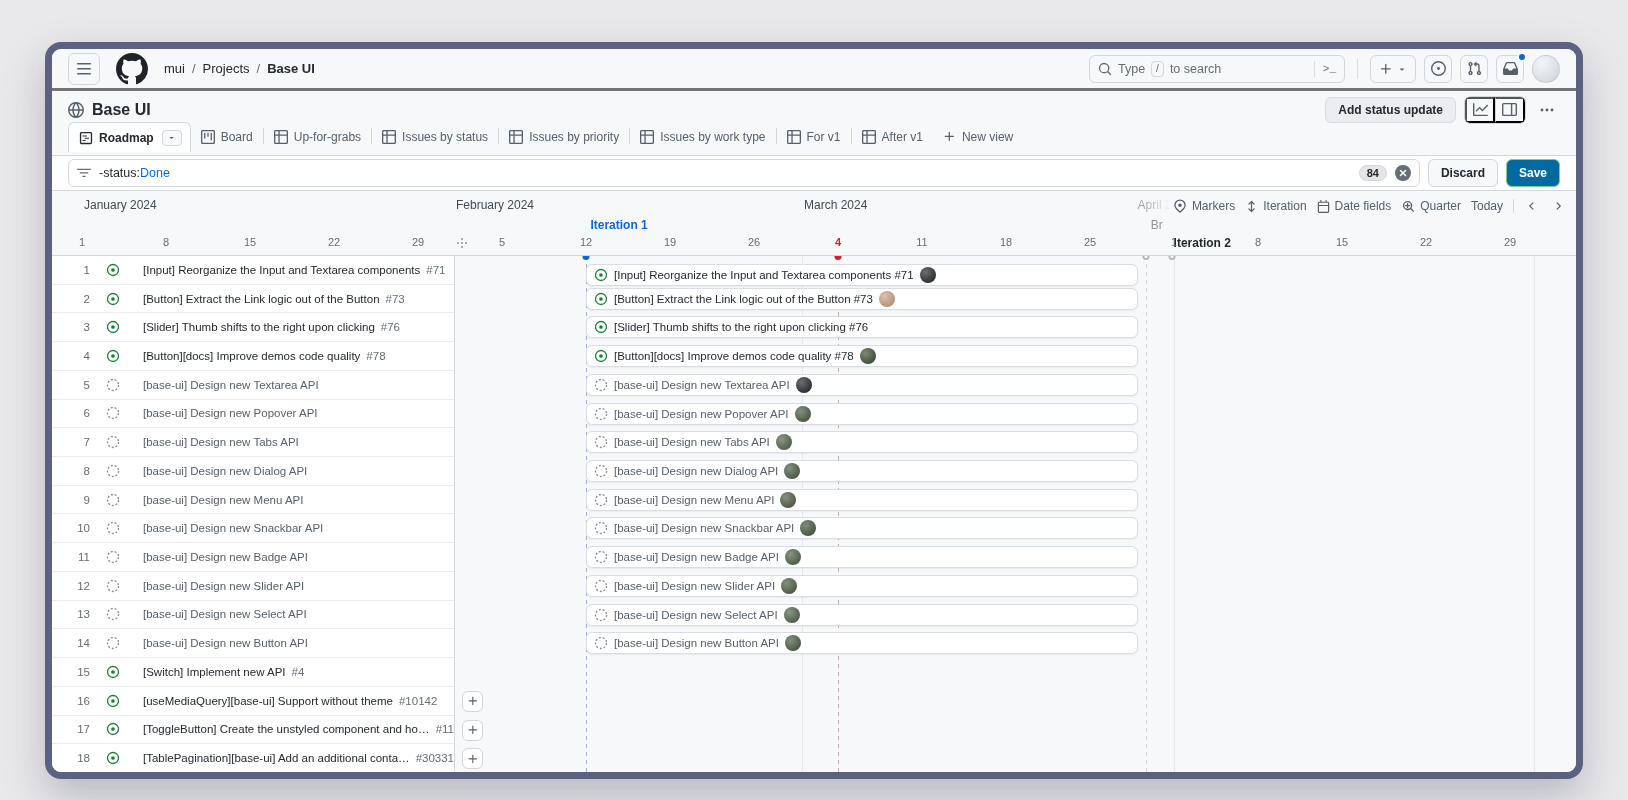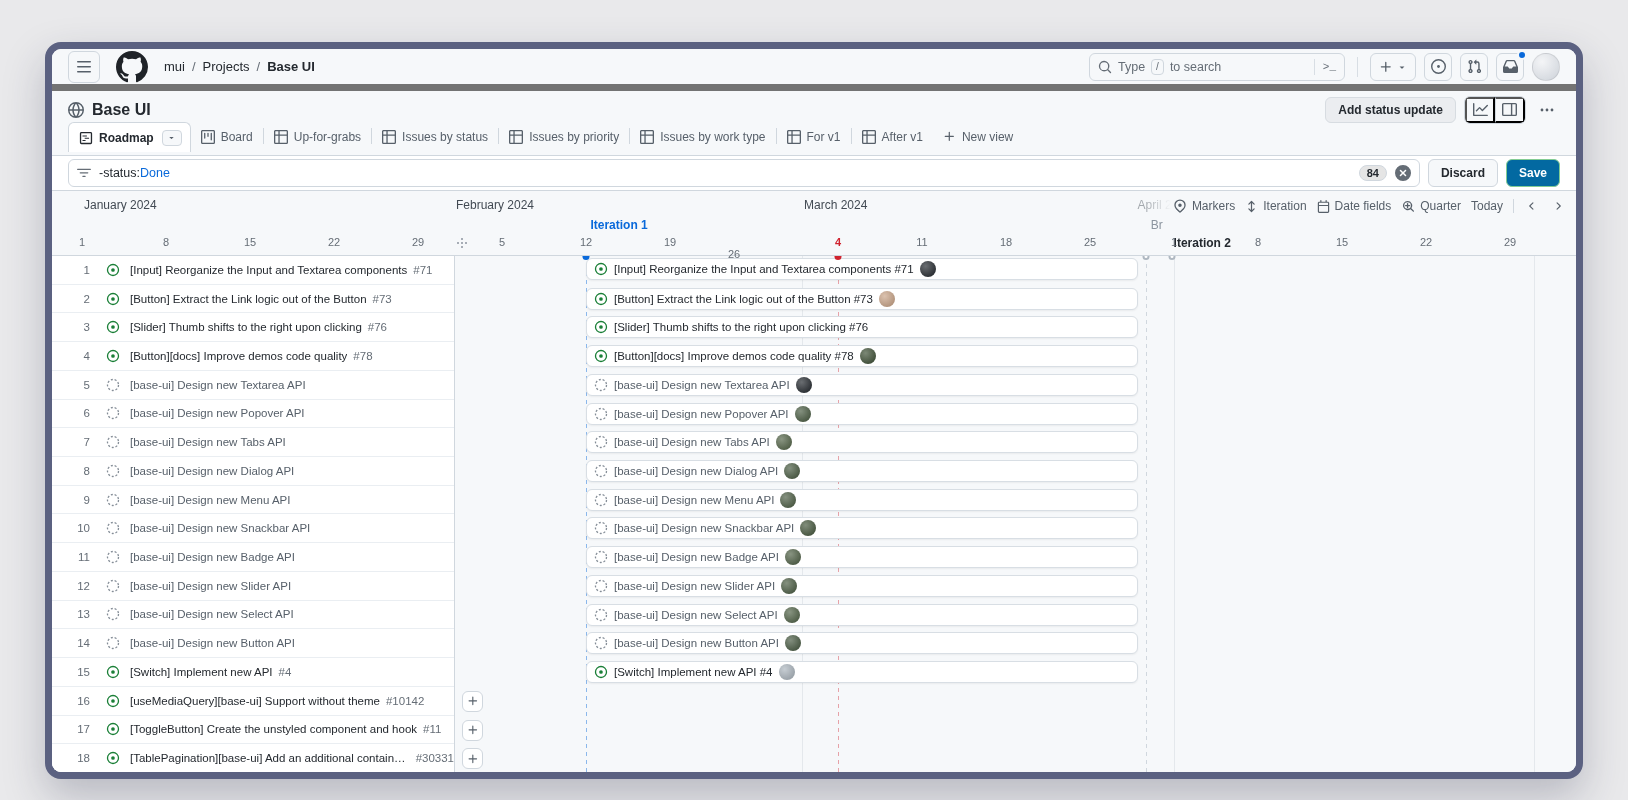--- a/index.html
+++ b/index.html
@@ -7,21 +7,21 @@
   body { background:#e9e9eb; font-family:"Liberation Sans","DejaVu Sans",sans-serif; color:#24292f; }
   .window {
     position:absolute; left:45px; top:42px; width:1538px; height:737px;
     background:#f6f8fa; border:7px solid #5b6181; border-radius:16px;
     box-shadow:0 18px 42px rgba(40,45,70,.25); overflow:hidden;
     display:flex; flex-direction:column;
   }
   svg { display:block; }
 
   
-  .topbar { height:42px; flex:0 0 42px; display:flex; align-items:center; padding:0 16px; gap:8px; border-bottom:7px solid #737373; background:#f6f8fa; }
+  .topbar { height:42px; flex:0 0 42px; display:flex; align-items:center; padding:0 16px; gap:8px; border-bottom:3px solid #737373; background:#f6f8fa; }
   .iconbtn { width:32px; height:32px; border:1px solid #d0d7de; border-radius:6px; background:#f6f8fa; display:flex; align-items:center; justify-content:center; color:#57606a; cursor:pointer; position:relative; }
   .iconbtn.small { width:28px; height:28px; }
   .gh-logo { margin-left:8px; color:#1f2328; }
   .crumbs { display:flex; align-items:center; gap:7px; font-size:13px; margin-left:8px; }
   .crumbs a { color:#24292f; text-decoration:none; }
   .crumbs .sep { color:#656d76; }
   .crumbs .bold { font-weight:700; }
   .topbar-right { margin-left:auto; display:flex; align-items:center; gap:8px; }
   .searchbox { width:256px; height:28px; border:1px solid #d0d7de; border-radius:6px; display:flex; align-items:center; gap:6px; padding:0 8px; color:#656d76; font-size:12.5px; background:#f6f8fa; }
   .keycap { border:1px solid #d0d7de; border-radius:4px; font-size:10px; padding:0 4px; line-height:14px; color:#656d76; }
@@ -83,21 +83,21 @@
   .vline.dash-red { background:repeating-linear-gradient(180deg, rgba(207,34,46,.40) 0 4px, transparent 4px 8px); }
   .vline.dash-gray { background:repeating-linear-gradient(180deg, #d0d7de 0 4px, transparent 4px 8px); }
   .mdot { position:absolute; top:-3px; width:7px; height:7px; border-radius:50%; transform:translateX(-50%); z-index:6; }
   .mdot.blue { background:#0969da; } .mdot.red { background:#cf222e; }
   .mdot.gray { background:#fff; border:2px solid #afb8c1; }
 
   .left-pane { position:absolute; left:0; top:0; bottom:0; width:403px; background:#fff; border-right:1px solid #d0d7de; z-index:3; }
   .lrow { display:flex; align-items:center; border-bottom:1px solid #eaeef2; font-size:11.5px; overflow:hidden; white-space:nowrap; cursor:pointer; }
   .lrow .rnum { width:38px; text-align:right; color:#656d76; font-size:11.5px; flex:0 0 38px; }
   .lrow .ricon { margin-left:16px; display:flex; flex:0 0 auto; }
-  .lrow .rtitle { margin-left:10px; overflow:hidden; text-overflow:ellipsis; }
+  .lrow .rtitle { margin-left:23px; overflow:hidden; text-overflow:ellipsis; }
   .lrow .rissue { color:#656d76; margin-left:6px; }
   .lrow.draft .rtitle { color:#57606a; }
 
   .bar { position:absolute; height:22px; background:#fff; border:1px solid #d8dee4; border-radius:6px; box-shadow:0 1px 2px rgba(31,35,40,.06); display:flex; align-items:center; gap:6px; padding:0 6px 0 7px; font-size:11.5px; z-index:4; cursor:pointer; white-space:nowrap; overflow:hidden; }
   .bar.draft .bar-label { color:#57606a; }
   .bar-av { width:16px; height:16px; border-radius:50%; flex:0 0 16px; }
   .addbtn { position:absolute; width:21px; height:21px; background:#fff; border:1px solid #d0d7de; border-radius:6px; color:#57606a; display:flex; align-items:center; justify-content:center; cursor:pointer; z-index:4; }
 </style>
 </head>
 <body>
@@ -300,21 +300,21 @@
         </div>
       <div id="ticks">
           <span class="rm-tick" style="left: 30px;">1</span>
           <span class="rm-tick" style="left: 114px;">8</span>
           <span class="rm-tick" style="left: 198px;">15</span>
           <span class="rm-tick" style="left: 282px;">22</span>
           <span class="rm-tick" style="left: 366px;">29</span>
           <span class="rm-tick" style="left: 450px;">5</span>
           <span class="rm-tick" style="left: 534px;">12</span>
           <span class="rm-tick" style="left: 618px;">19</span>
-          <span class="rm-tick" style="left: 682px; margin-top: 12px;">26</span>
+          <span class="rm-tick" style="left: 702px;">26</span>
           <span class="rm-tick today" style="left: 786px;">4</span>
           <span class="rm-tick" style="left: 870px;">11</span>
           <span class="rm-tick" style="left: 954px;">18</span>
           <span class="rm-tick" style="left: 1038px;">25</span>
           <span class="rm-tick" style="left: 1122px;">1</span>
           <span class="rm-tick" style="left: 1206px;">8</span>
           <span class="rm-tick" style="left: 1290px;">15</span>
           <span class="rm-tick" style="left: 1374px;">22</span>
           <span class="rm-tick" style="left: 1458px;">29</span>
         </div>
@@ -552,21 +552,21 @@
     <div class="vline solid" style="left: 750px;"></div>
         <div class="vline solid" style="left: 1122px;"></div>
         <div class="vline solid" style="left: 1482px;"></div>
         <div class="vline dash-blue" style="left: 534px;"></div>
         <div class="mdot blue" style="left: 534px;"></div>
         <div class="vline dash-red" style="left: 786px;"></div>
         <div class="mdot red" style="left: 786px;"></div>
         <div class="vline dash-gray" style="left: 1094.4px;"></div>
         <div class="mdot gray" style="left: 1094.4px;"></div>
         <div class="mdot gray" style="left: 1119.6px;"></div>
-        <div class="bar" style="left: 534px; width: 552px; top: 2px;">
+        <div class="bar" style="left: 534px; width: 552px; top: 8px;">
           <span>
             <svg width="14" height="14" viewBox="0 0 16 16">
               <circle cx="8" cy="8" r="6.3" fill="none" stroke="#1a7f37" stroke-width="1.5"></circle>
               <circle cx="8" cy="8" r="2.1" fill="#1a7f37"></circle>
             </svg>
           </span>
           <span class="bar-label">[Input] Reorganize the Input and Textarea components #71</span>
           <span class="bar-av" style="background: radial-gradient(circle at 35% 32%, rgba(255, 255, 255, 0.35), rgba(0, 0, 0, 0.18)), rgb(27, 32, 38);"></span>
         </div>
         <div class="bar" style="left: 534px; width: 552px; top: 31.72px;">
@@ -680,30 +680,20 @@
           <span class="bar-av" style="background: radial-gradient(circle at 35% 32%, rgba(255, 255, 255, 0.35), rgba(0, 0, 0, 0.18)), rgb(73, 92, 63);"></span>
         </div>
         <div class="bar draft" style="left: 534px; width: 552px; top: 376.36px;">
           <span>
             <svg width="14" height="14" viewBox="0 0 16 16">
               <circle cx="8" cy="8" r="6.3" fill="none" stroke="#848d97" stroke-width="1.5" stroke-dasharray="2.3 2.1"></circle>
             </svg>
           </span>
           <span class="bar-label">[base-ui] Design new Button API</span>
           <span class="bar-av" style="background: radial-gradient(circle at 35% 32%, rgba(255, 255, 255, 0.35), rgba(0, 0, 0, 0.18)), rgb(64, 83, 58);"></span>
-        </div>
-        <div class="bar" style="left: 534px; width: 552px; top: 405.08px;">
-          <span>
-            <svg width="14" height="14" viewBox="0 0 16 16">
-              <circle cx="8" cy="8" r="6.3" fill="none" stroke="#1a7f37" stroke-width="1.5"></circle>
-              <circle cx="8" cy="8" r="2.1" fill="#1a7f37"></circle>
-            </svg>
-          </span>
-          <span class="bar-label">[Switch] Implement new API #4</span>
-          <span class="bar-av" style="background: radial-gradient(circle at 35% 32%, rgba(255, 255, 255, 0.35), rgba(0, 0, 0, 0.18)), rgb(169, 179, 188);"></span>
         </div>
         <button class="addbtn" style="left: 410px; top: 434.8px;">
           <svg width="12" height="12" viewBox="0 0 16 16" fill="currentColor">
             <path d="M7.75 2a.75.75 0 0 1 .75.75V7h4.25a.75.75 0 0 1 0 1.5H8.5v4.25a.75.75 0 0 1-1.5 0V8.5H2.75a.75.75 0 0 1 0-1.5H7V2.75A.75.75 0 0 1 7.75 2Z"></path>
           </svg>
         </button>
         <button class="addbtn" style="left: 410px; top: 463.52px;">
           <svg width="12" height="12" viewBox="0 0 16 16" fill="currentColor">
             <path d="M7.75 2a.75.75 0 0 1 .75.75V7h4.25a.75.75 0 0 1 0 1.5H8.5v4.25a.75.75 0 0 1-1.5 0V8.5H2.75a.75.75 0 0 1 0-1.5H7V2.75A.75.75 0 0 1 7.75 2Z"></path>
           </svg>

